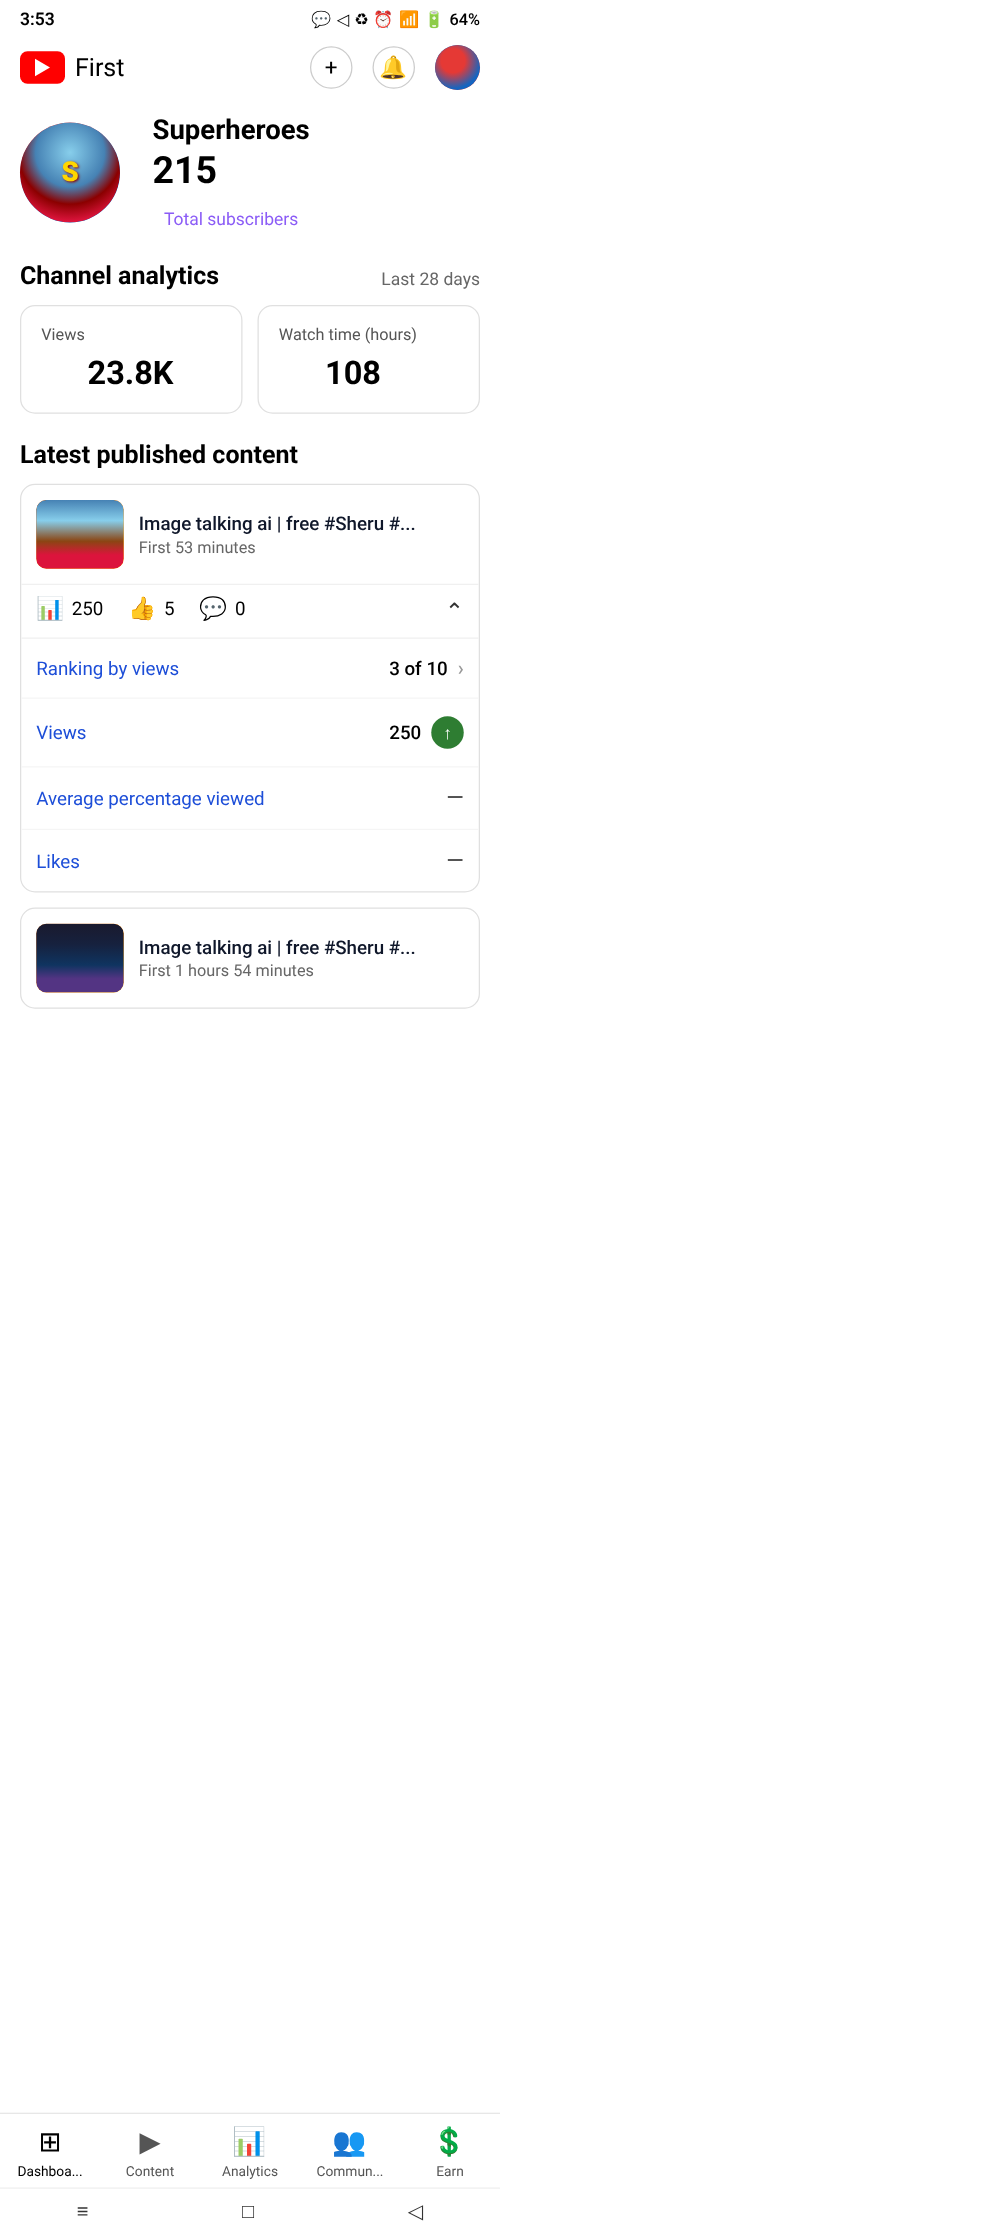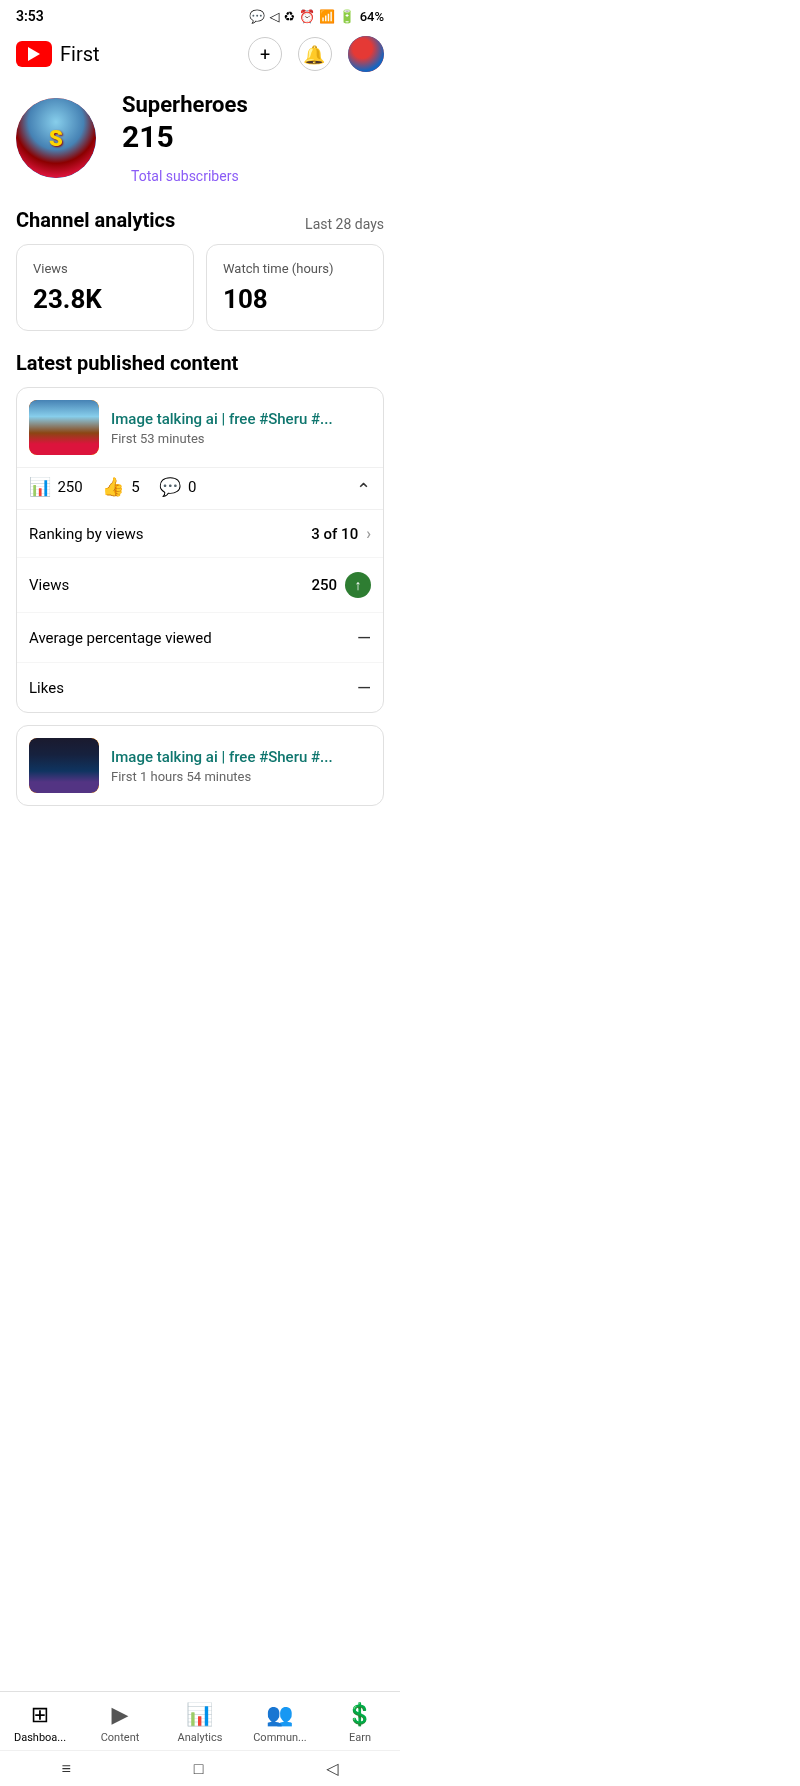--- a/index.html
+++ b/index.html
@@ -123,21 +123,21 @@
       gap: 12px;
       padding: 0 16px 20px;
     }
     .analytics-card {
       flex: 1;
       border: 1px solid #e0e0e0;
       border-radius: 12px;
       padding: 16px;
     }
     .card-label { font-size: 13px; color: #555; margin-bottom: 8px; }
-    .card-value { font-size: 26px; font-weight: 700; }
+    .card-value { font-size: 26px; font-weight: 700; margin-left: 37px; }
 
     
     .latest-section {
       padding: 0 16px 12px;
     }
     .latest-title { font-size: 20px; font-weight: 700; margin-bottom: 12px; }
 
     .content-card {
       border: 1px solid #e0e0e0;
       border-radius: 12px;
@@ -165,21 +165,21 @@
       background: linear-gradient(180deg, #4682B4 0%, #87CEEB 30%, #8B4513 60%, #DC143C 80%);
       border-radius: 8px;
     }
     .thumb-character-2 {
       width: 70px; height: 55px;
       background: linear-gradient(180deg, #1a1a2e 0%, #16213e 30%, #0f3460 60%, #533483 80%);
       border-radius: 8px;
     }
 
     .content-info { flex: 1; }
-    .content-title { font-size: 15px; font-weight: 500; color: #0f766e; }
+    .content-title { font-size: 15px; font-weight: 500; color: #0f172a; }
     .content-time { font-size: 13px; color: #666; margin-top: 3px; }
 
     .content-stats {
       display: flex;
       align-items: center;
       padding: 8px 12px 12px;
       gap: 20px;
       border-top: 1px solid #f0f0f0;
       position: relative;
     }
@@ -197,21 +197,21 @@
       border-top: 1px solid #f0f0f0;
     }
     .detail-row {
       display: flex;
       justify-content: space-between;
       align-items: center;
       padding: 14px 12px;
       border-bottom: 1px solid #f5f5f5;
     }
     .detail-row:last-child { border-bottom: none; }
-    .detail-label { font-size: 15px; color: #000000; }
+    .detail-label { font-size: 15px; color: #1d4ed8; }
     .detail-value {
       display: flex;
       align-items: center;
       gap: 8px;
       font-size: 15px;
       font-weight: 500;
     }
     .rank-arrow { color: #999; font-size: 16px; }
     .trend-up {
       width: 26px; height: 26px;

